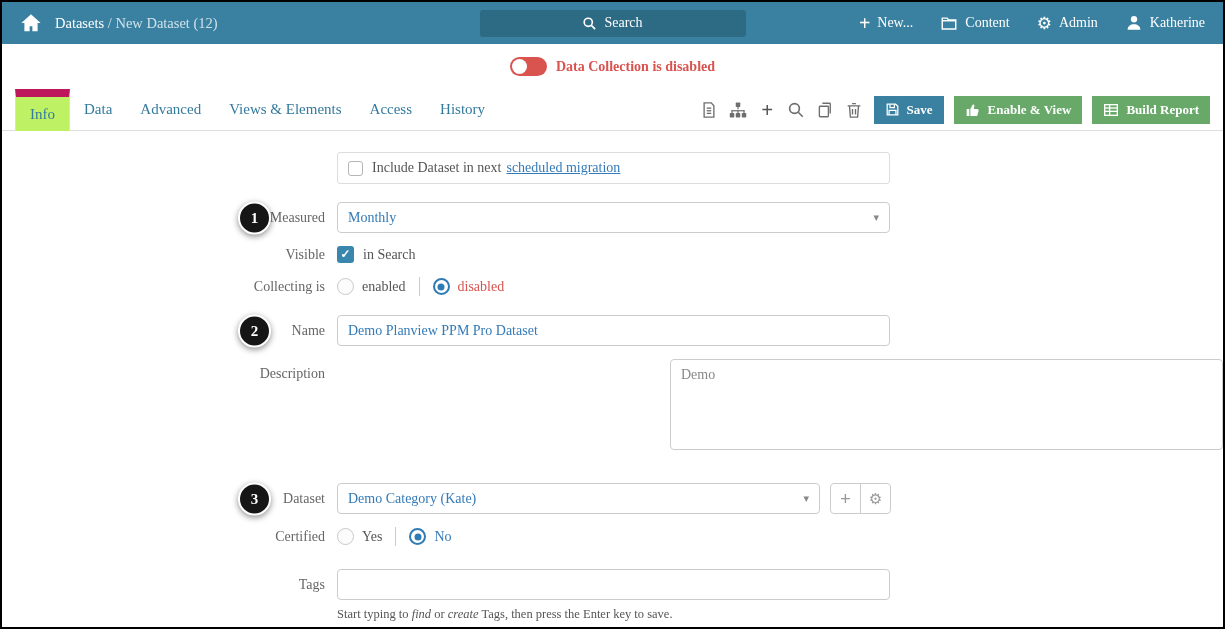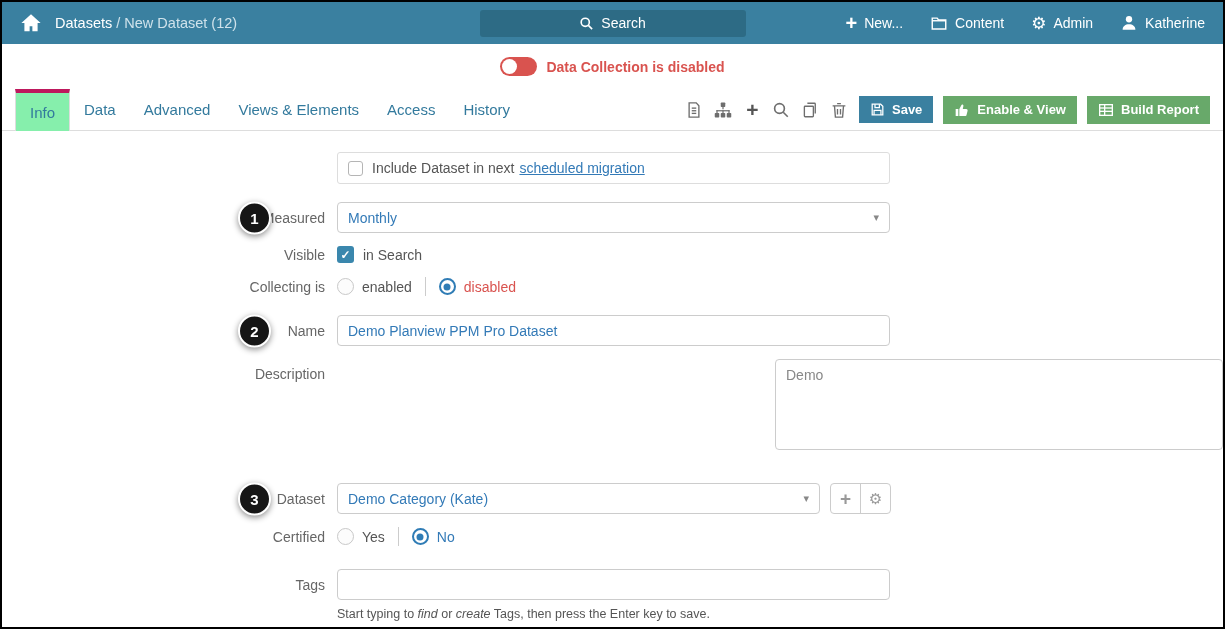--- a/index.html
+++ b/index.html
@@ -1,17 +1,17 @@
 <!DOCTYPE html>
 <html><head>
 <meta charset="utf-8">
 <style>
   * { margin:0; padding:0; box-sizing:border-box; }
   body { font-family:"Liberation Sans", sans-serif; background:#fff; }
-  .screen { width:1225px; height:629px; border:2px solid #000; background:#fff; position:relative; overflow:hidden; }
+  .screen { width:1225px; height:629px; border:2px solid #000; background:#fff; position:relative; overflow:hidden;font-family:Liberation Serif, serif; }
 
   
   .topbar { height:42px; background:#3a80a0; display:flex; align-items:center; padding:0 18px; position:relative; color:#fff; }
   .home-icon { width:22px; height:22px; display:flex; align-items:center; cursor:pointer; }
   .breadcrumb { font-size:14.5px; margin-left:13px; white-space:nowrap; }
   .crumb-current { color:#cfe2eb; }
   .search-btn { position:absolute; left:50%; transform:translateX(-50%); width:266px; height:27px; background:#2d6b85; border-radius:3px; display:flex; align-items:center; justify-content:center; gap:7px; font-size:14px; cursor:pointer; }
   .topnav { margin-left:auto; display:flex; align-items:center; gap:27px; font-size:14px; }
   .topnav-item { display:flex; align-items:center; gap:7px; cursor:pointer; white-space:nowrap; }
   .plus-white { font-size:20px; font-weight:bold; line-height:16px; }
@@ -19,21 +19,21 @@
 
   
   .banner { height:45px; display:flex; align-items:center; justify-content:center; gap:9px; }
   .toggle { width:37px; height:19px; border-radius:10px; background:#d9534f; position:relative; cursor:pointer; flex:none; }
   .toggle .knob { position:absolute; left:2px; top:2px; width:15px; height:15px; border-radius:50%; background:#fff; }
   .banner-text { color:#d9534f; font-weight:bold; font-size:14px; }
 
   
   .tabrow { height:42px; border-bottom:1px solid #ddd; display:flex; align-items:stretch; padding-left:13px; position:relative; }
   .tab { display:flex; align-items:center; padding:0 14px; color:#337a9d; font-size:15px; cursor:pointer; white-space:nowrap; }
-  .tab.active { border-left:1px solid #ddd; border-right:1px solid #ddd; border-top:4px solid #be185d; background:#86efac; margin-bottom:-1px; z-index:1; }
+  .tab.active { border-left:1px solid #ddd; border-right:1px solid #ddd; border-top:8px solid #be185d; background:#bef264; margin-bottom:-1px; z-index:1; }
   .tools { margin-left:auto; display:flex; align-items:center; gap:10px; padding-right:13px; }
   .tool-icon { width:19px; height:19px; display:flex; align-items:center; justify-content:center; cursor:pointer; color:#6e6e6e; }
   .tool-plus { font-size:21px; font-weight:bold; color:#555; line-height:18px; }
   .btn { display:flex; align-items:center; gap:7px; color:#fff; font-size:13px; font-weight:bold; border-radius:0; padding:6px 11px; cursor:pointer; white-space:nowrap; }
   .btn-save { background:#3a80a0; }
   .btn-green { background:#68a96a;text-align:right; }
 
   
   .content { padding-top:21px; }
   .frow { display:flex; align-items:center; position:relative; }
@@ -44,21 +44,21 @@
   .migration-box { margin-left:335px; width:553px; height:32px; border:1px solid #ddd; border-radius:3px; display:flex; align-items:center; padding:0 10px; gap:9px; font-size:14px; color:#555; }
   .cb { width:15px; height:15px; border:1px solid #b5b5b5; border-radius:3px; background:#fff; flex:none; cursor:pointer; }
   a.mig-link { color:#337ab7; text-decoration:underline; cursor:pointer; }
 
   .select { width:553px; height:31px; border:1px solid #ccc; border-radius:4px; display:flex; align-items:center; padding:0 10px; font-size:14px; background:#fff; cursor:pointer; }
   .select.narrow { width:483px; }
   .blue { color:#337ab7; }
   .caret { margin-left:auto; color:#888; font-size:11px; }
 
   .tinput { width:553px; height:31px; border:1px solid #ccc; border-radius:4px; padding:0 10px; font-size:14px; font-family:inherit; color:#337ab7; outline:none; }
-  textarea.desc { width:448px; height:91px; border:1px solid #ccc; border-radius:4px; padding:7px 10px; font-size:14px; color:#888; font-family:inherit; resize:none; outline:none; }
+  textarea.desc { width:553px; height:91px; border:1px solid #ccc; border-radius:4px; padding:7px 10px; font-size:14px; color:#888; font-family:inherit; resize:none; outline:none; }
 
   .radio { width:17px; height:17px; border-radius:50%; border:1px solid #c8c8c8; background:#fcfcfc; flex:none; cursor:pointer; }
   .radio.sel { border:2px solid #2f7cb5; position:relative; background:#fff; }
   .radio.sel::after { content:""; position:absolute; left:50%; top:50%; transform:translate(-50%,-50%); width:7px; height:7px; border-radius:50%; background:#2f7cb5; }
   .opt-label { font-size:14px; color:#555; margin-left:8px; }
   .opt-label.red { color:#d9534f; }
   .opt-label.blu { color:#337ab7; }
   .vsep { width:1px; height:19px; background:#ccc; margin:0 13px; }
 
   .checkbox-checked { width:17px; height:17px; border-radius:3px; background:#3a87ad; color:#fff; display:flex; align-items:center; justify-content:center; font-size:12px; font-weight:bold; flex:none; cursor:pointer; }

